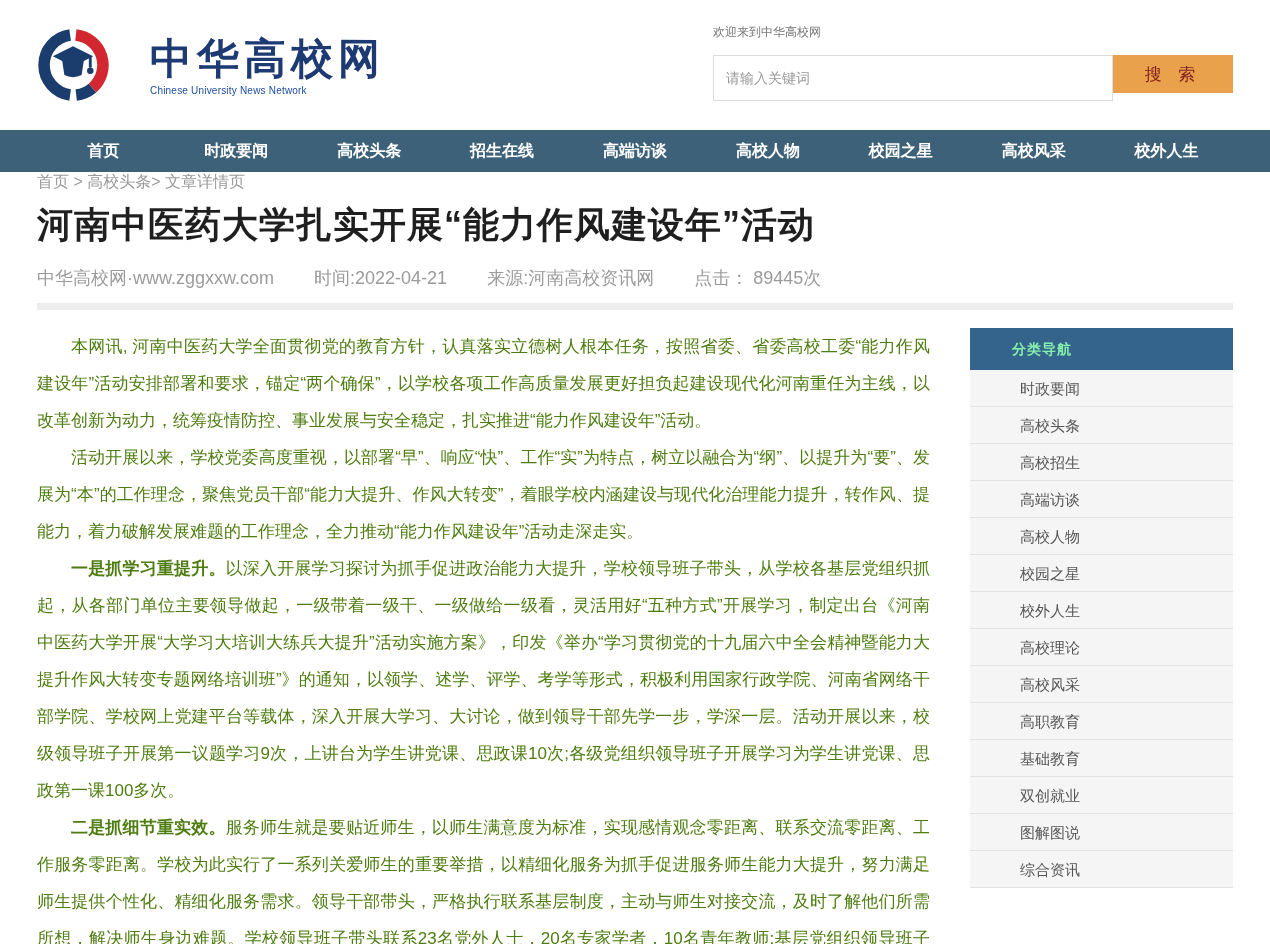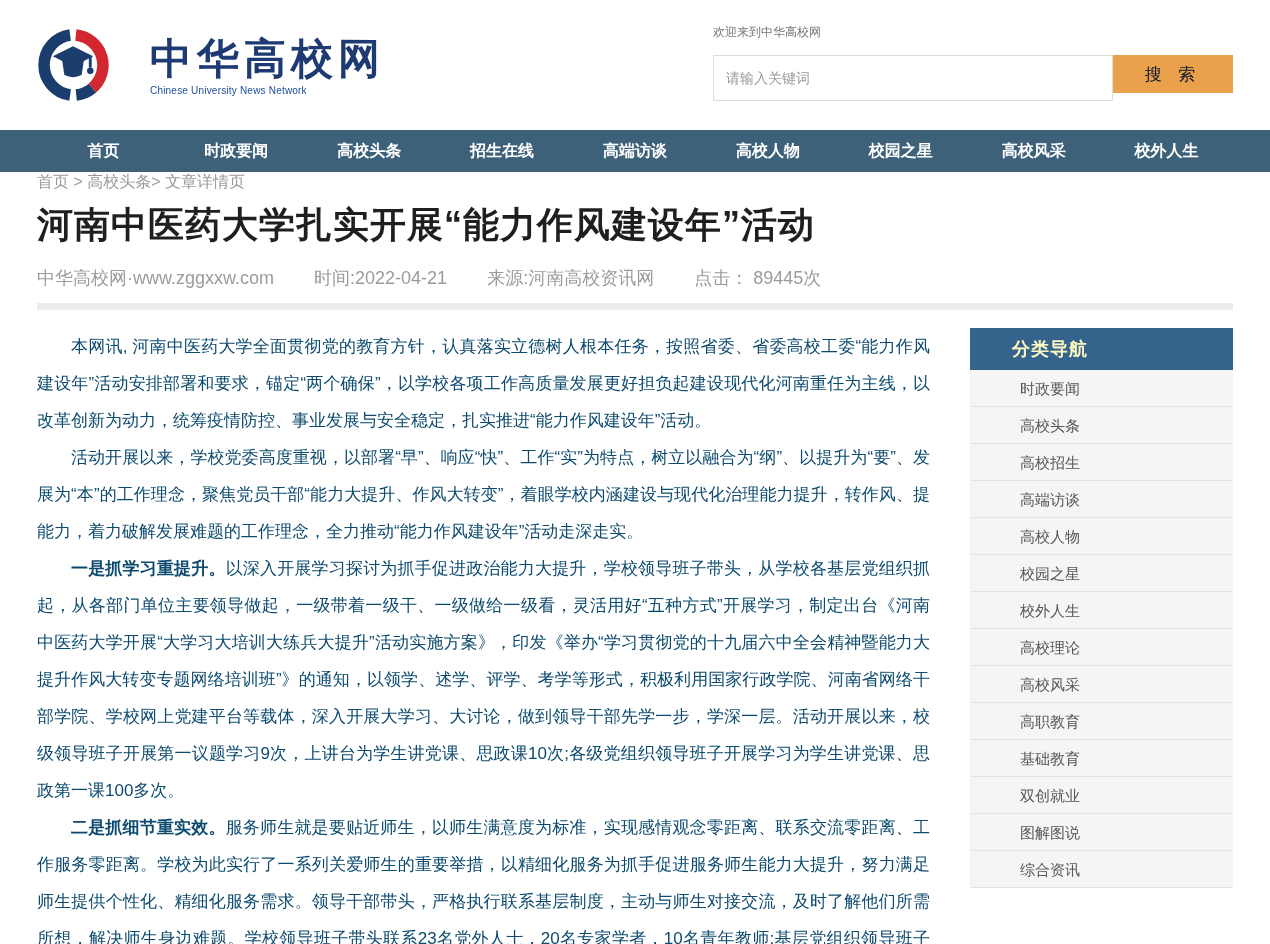--- a/index.html
+++ b/index.html
@@ -25,21 +25,21 @@
   .header-right { display: flex; flex-direction: column; align-items: flex-start; width: 520px; }
   .welcome { margin-top: 24px; font-size: 12px; color: #777; }
   .search { display: flex; margin-top: 14px; width: 520px; }
   .search-input {
     flex: 1; height: 46px; border: 1px solid #ddd; outline: none;
     padding: 0 12px; font-size: 14px; color: #333; background: #fff;
     font-family: "Liberation Sans", "DejaVu Sans", sans-serif;
   }
   .search-input::placeholder { color: #999; }
   .search-button {
-    width: 120px; height: 38px; border: none; background: #e9a24b; color: #0f172a;
+    width: 120px; height: 38px; border: none; background: #e9a24b; color: #7f1d1d;
     font-size: 17px; letter-spacing: 6px; cursor: pointer;
     font-family: "Liberation Sans", "DejaVu Sans", sans-serif;
   }
 
   
   .main-nav { height: 42px; background: #3c6179; }
   .nav-inner { display: flex; height: 42px; }
   .nav-item {
     flex: 1; text-align: center; line-height: 42px; color: #ffffff;
     font-size: 16px; font-weight: bold; cursor: pointer; white-space: nowrap;
@@ -56,30 +56,30 @@
     letter-spacing: 1px; line-height: 46px;
   }
   .article-meta { margin-top: 18px; font-size: 18px; color: #9b9b9b; display: flex; }
   .meta-item { margin-right: 40px; }
   .divider { margin-top: 13px; height: 7px; background: #ededed; }
 
   
   .main-row { display: flex; margin-top: 18px; align-items: flex-start; }
   .article-body { width: 893px; }
   .para {
-    font-size: 17px; line-height: 37px; color: #0c4a6e;
+    font-size: 17px; line-height: 37px; color: #4d7c0f;
     text-align: justify; text-indent: 2em;
   }
   .seg-bold { font-weight: bold; }
 
   
   .sidebar { width: 263px; margin-left: 40px; }
   .sidebar-header {
-    height: 42px; line-height: 42px; background: #34648c; color: #fef9c3;
-    font-size: 18px; font-weight: bold; padding-left: 42px; letter-spacing: 1px;
+    height: 42px; line-height: 42px; background: #34648c; color: #86efac;
+    font-size: 14px; font-weight: bold; padding-left: 42px; letter-spacing: 1px;
   }
   .sidebar-list { list-style: none; }
   .sidebar-item {
     height: 37px; line-height: 37px; background: #f5f5f5; color: #555;
     font-size: 15px; padding-left: 50px; border-bottom: 1px solid #e3e3e3;
     cursor: pointer;
   }
 </style>
 </head>
 <body>

